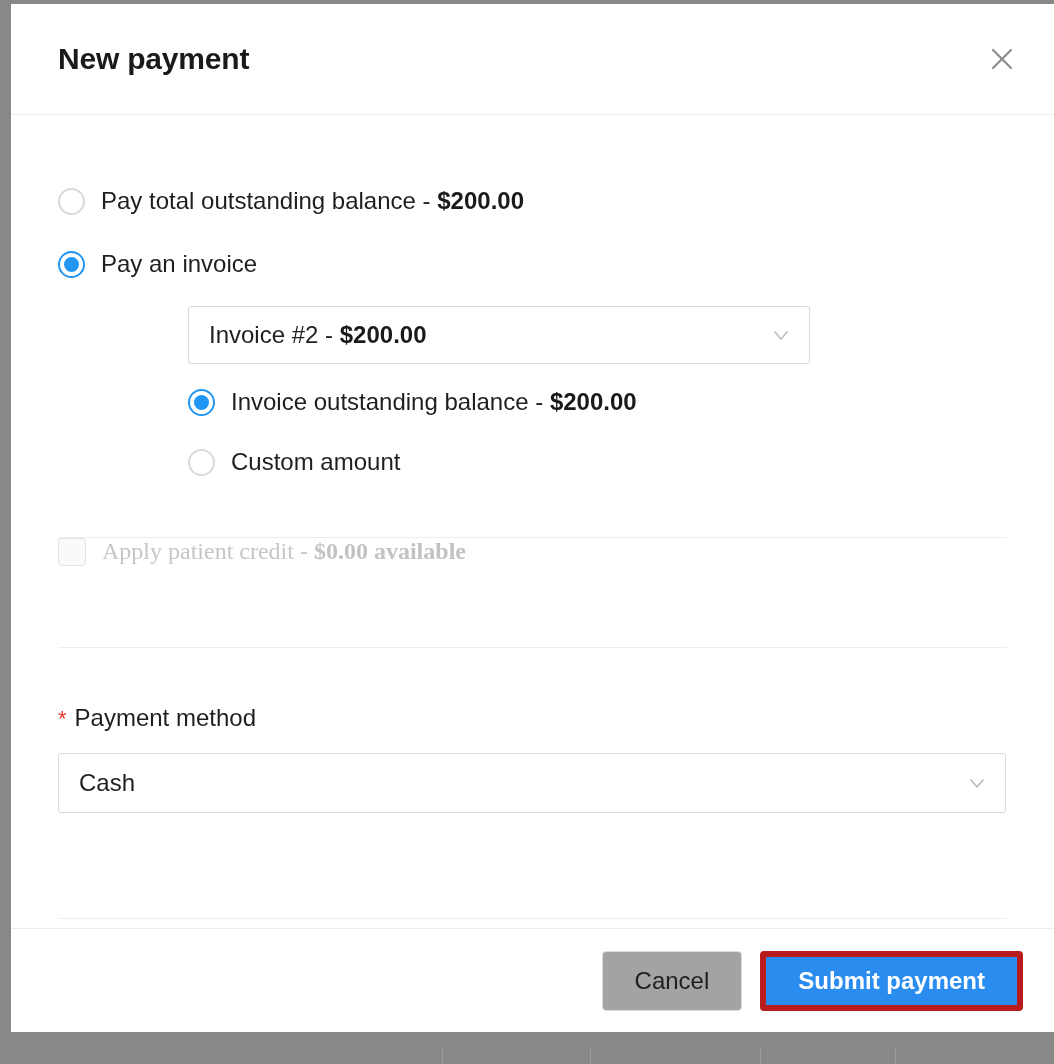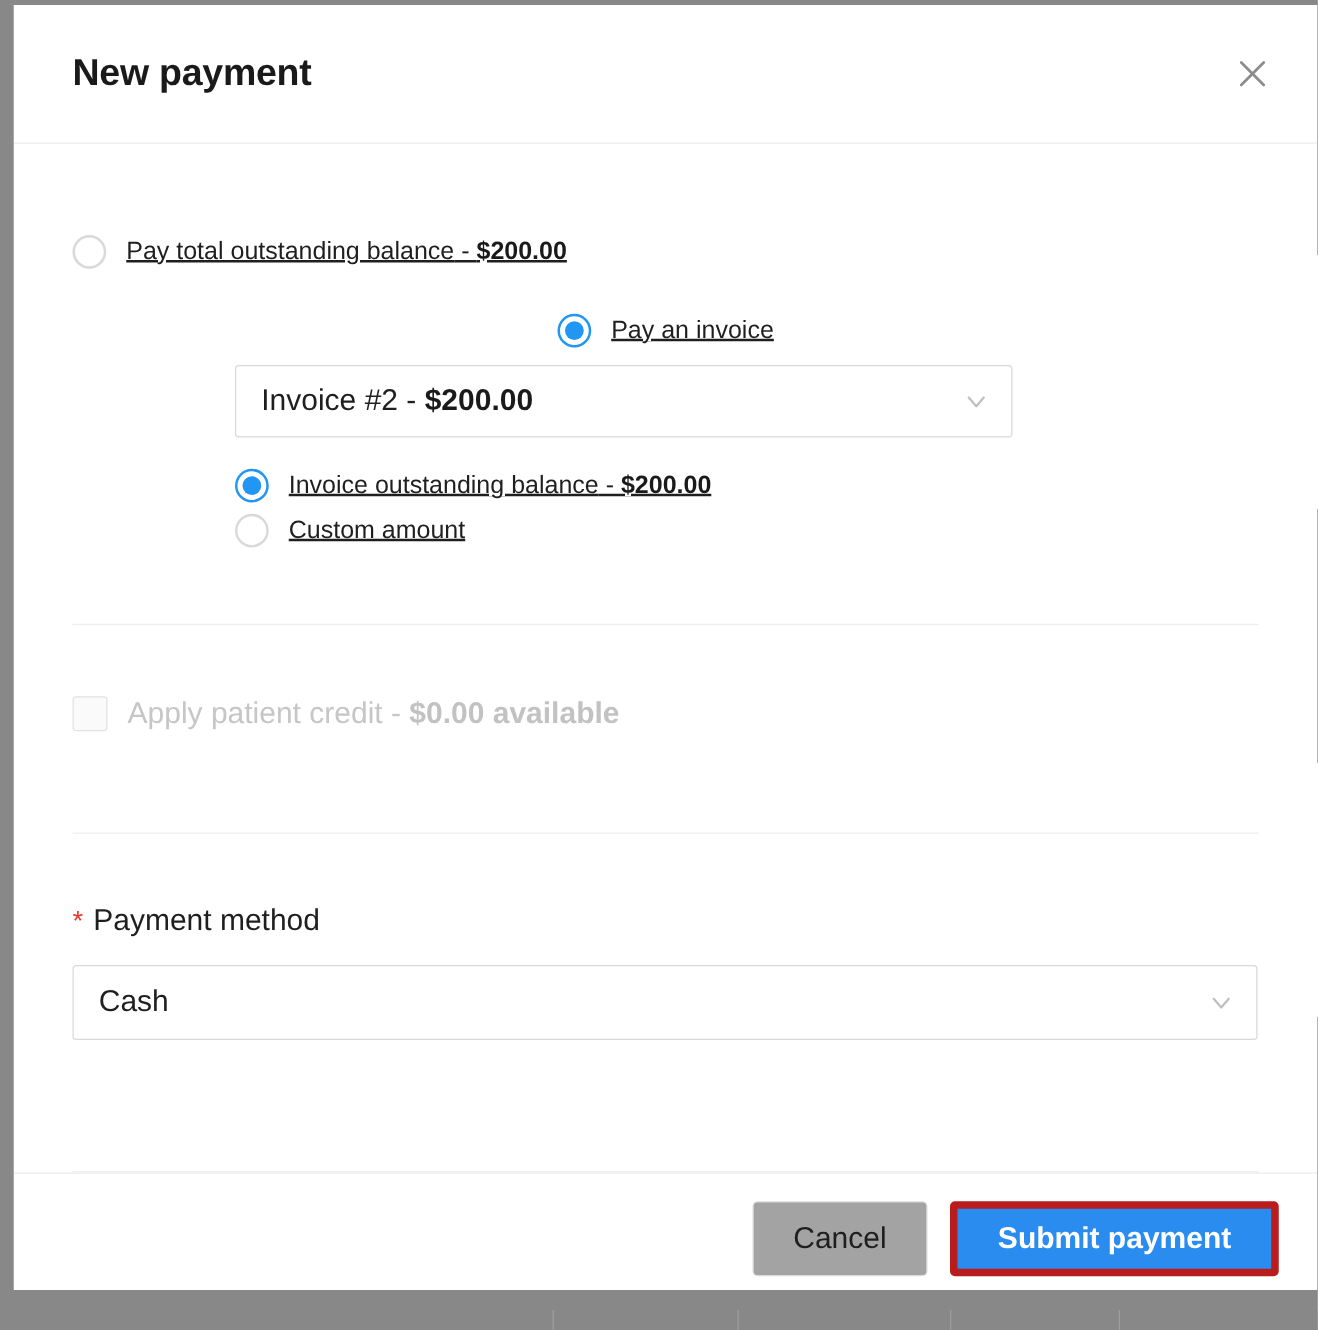--- a/index.html
+++ b/index.html
@@ -129,34 +129,33 @@
     width: 15px;
     height: 15px;
     margin-left: -7.5px;
     margin-top: -7.5px;
     border-radius: 50%;
     background: #2196f3;
   }
 
   .opt-label {
     margin-left: 16px;
-    font-size: 20px;
+    font-size: 24px;
     color: #1f1f1f;
     white-space: nowrap;
-    text-decoration: underline;
   }
   .opt-label .amt {
     font-weight: bold;
     color: #1a1a1a;
   }
   .opt-label .dash { color: #1f1f1f; }
 
   
   .row-total { margin-top: 68px; }
-  .row-invoice { margin-top: 27px; justify-content: center; }
+  .row-invoice { margin-top: 27px; }
 
   
   .select {
     position: relative;
     height: 58px;
     border: 1px solid #d9d9d9;
     border-radius: 3px;
     background: #ffffff;
     display: flex;
     align-items: center;
@@ -173,45 +172,45 @@
     position: absolute;
     right: 16px;
     top: 50%;
     transform: translateY(-50%);
     display: flex;
   }
 
   .invoice-select {
     width: 622px;
     margin-left: 130px;
-    margin-top: 10px;
+    margin-top: 24px;
     align-items: center;
   }
 
   .sub-opts {
     margin-left: 130px;
     margin-top: 20px;
   }
-  .sub-opts .opt-row + .opt-row { }
+  .sub-opts .opt-row + .opt-row { margin-top: 24px; }
 
   
   .divider {
     height: 1px;
     background: #ededed;
     width: 100%;
   }
   .divider-1 { margin-top: 57px; }
   .divider-2 { margin-top: 81px; }
   .divider-3 { margin-top: 105px; }
 
   
   .check-row {
     display: flex;
-    align-items: center;
-    margin-top: 57px;
+    align-items: flex-start;
+    font-family: Liberation Serif, serif;
   }
   .checkbox {
     width: 28px;
     height: 28px;
     flex: 0 0 28px;
     border: 1px solid #e2e2e2;
     border-radius: 3px;
     background: #fafafa;
   }
   .check-label {

